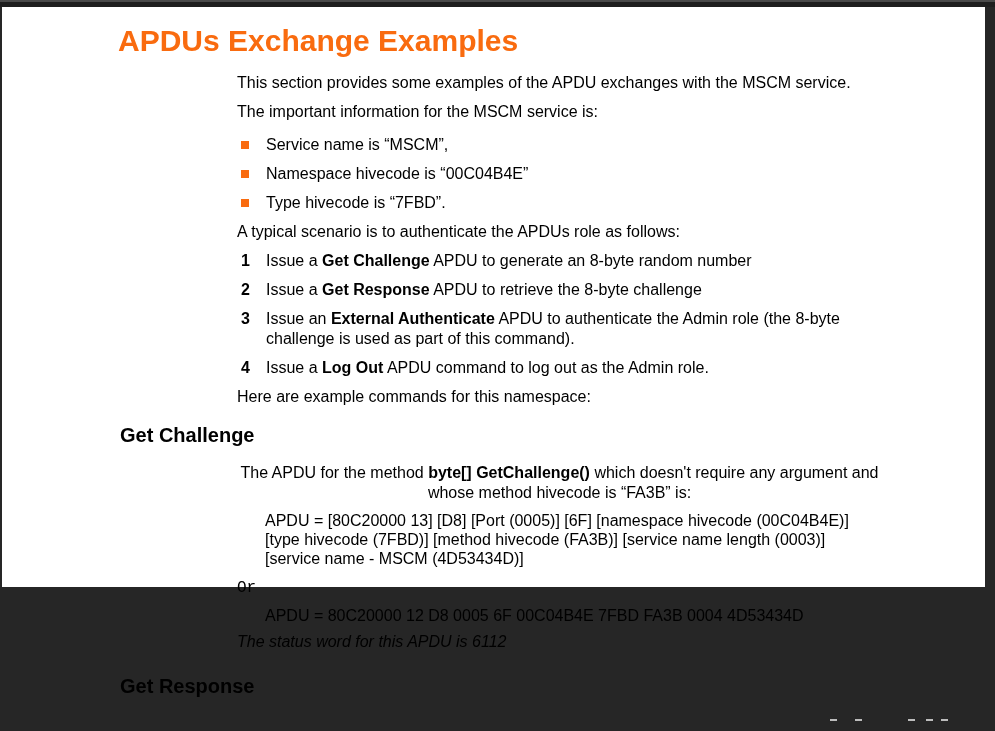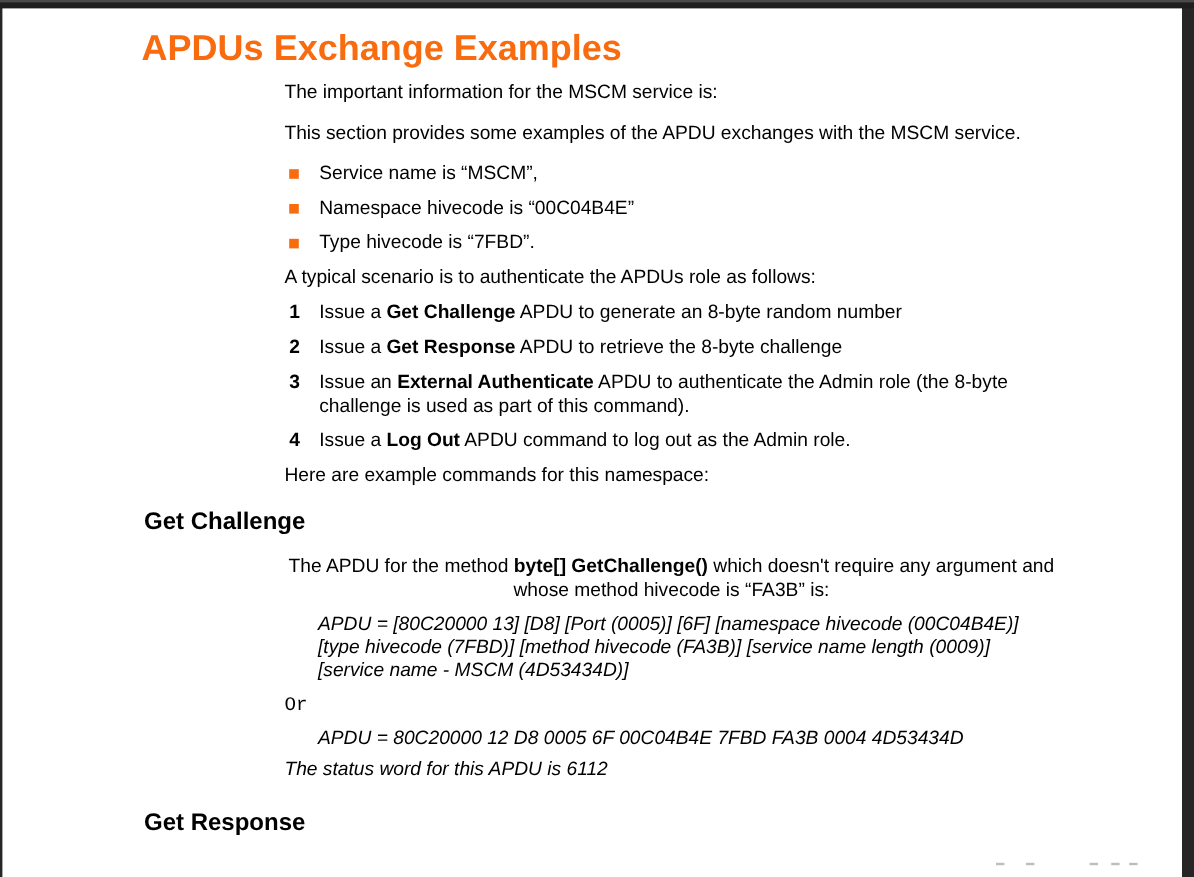--- a/index.html
+++ b/index.html
@@ -20,21 +20,21 @@
     width: 995px; height: 7px;
     background: #1e1e1e;
     border-top: 2px solid #4a4a4a;
     box-sizing: border-box;
   }
   .page {
     position: absolute;
     left: 2px;
     top: 7px;
     width: 983px;
-    height: 724px;
+    height: 580px;
     background: #ffffff;
     color: #000000;
     font-size: 16px;
     line-height: 20px;
   }
   .title {
     margin: 16px 0 0 116px;
     font-size: 30px;
     line-height: 36px;
     font-weight: bold;
@@ -80,21 +80,20 @@
   }
   .step-num {
     position: absolute;
     left: 4px;
     top: 0;
     font-weight: bold;
   }
   .code-block {
     margin: 8px 60px 0 263px;
     max-width: 620px;
-    font-style: italic;
   }
   .code-block div { line-height: 19px; }
   .or-label { margin: 10px 0 0 235px; font-family: Liberation Mono, monospace; }
   .status-line { margin: 7px 0 0 235px; font-style: italic; }
   .desc-para { margin: 16px 60px 0 235px; max-width: 645px; text-align: center; }
   b { font-weight: bold; }
   .footer-marks {
     position: absolute;
     top: 712px;
     left: 0;
@@ -112,22 +111,22 @@
 </style>
 </head>
 <body>
 
 <div class="viewer-topbar"></div>
 
 <div class="page">
 
   <h1 class="title">APDUs Exchange Examples</h1>
 
+  <p class="para first">This section provides some examples of the APDU exchanges with the MSCM service.</p>
   <p class="para">The important information for the MSCM service is:</p>
-  <p class="para first">This section provides some examples of the APDU exchanges with the MSCM service.</p>
 
   <div class="bullet-list">
     <div class="bullet-item">
       <span class="bullet-square"></span>
       <span>Service name is “MSCM”,</span>
     </div>
     <div class="bullet-item">
       <span class="bullet-square"></span>
       <span>Namespace hivecode is “00C04B4E”</span>
     </div>
@@ -159,21 +158,21 @@
   </div>
 
   <p class="para">Here are example commands for this namespace:</p>
 
   <h2 class="section-heading h2-challenge">Get Challenge</h2>
 
   <p class="desc-para"><span>The APDU for the method </span><b>byte[] GetChallenge()</b><span> which doesn't require any argument and whose method hivecode is “FA3B” is:</span></p>
 
   <div class="code-block">
     <div>APDU = [80C20000 13] [D8] [Port (0005)] [6F] [namespace hivecode (00C04B4E)]</div>
-    <div>[type hivecode (7FBD)] [method hivecode (FA3B)] [service name length (0009)]</div>
+    <div>[type hivecode (7FBD)] [method hivecode (FA3B)] [service name length (0003)]</div>
     <div>[service name - MSCM (4D53434D)]</div>
   </div>
 
   <p class="or-label">Or</p>
 
   <div class="code-block">
     <div>APDU = 80C20000 12 D8 0005 6F 00C04B4E 7FBD FA3B 0004 4D53434D</div>
   </div>
 
   <p class="status-line">The status word for this APDU is 6112</p>

